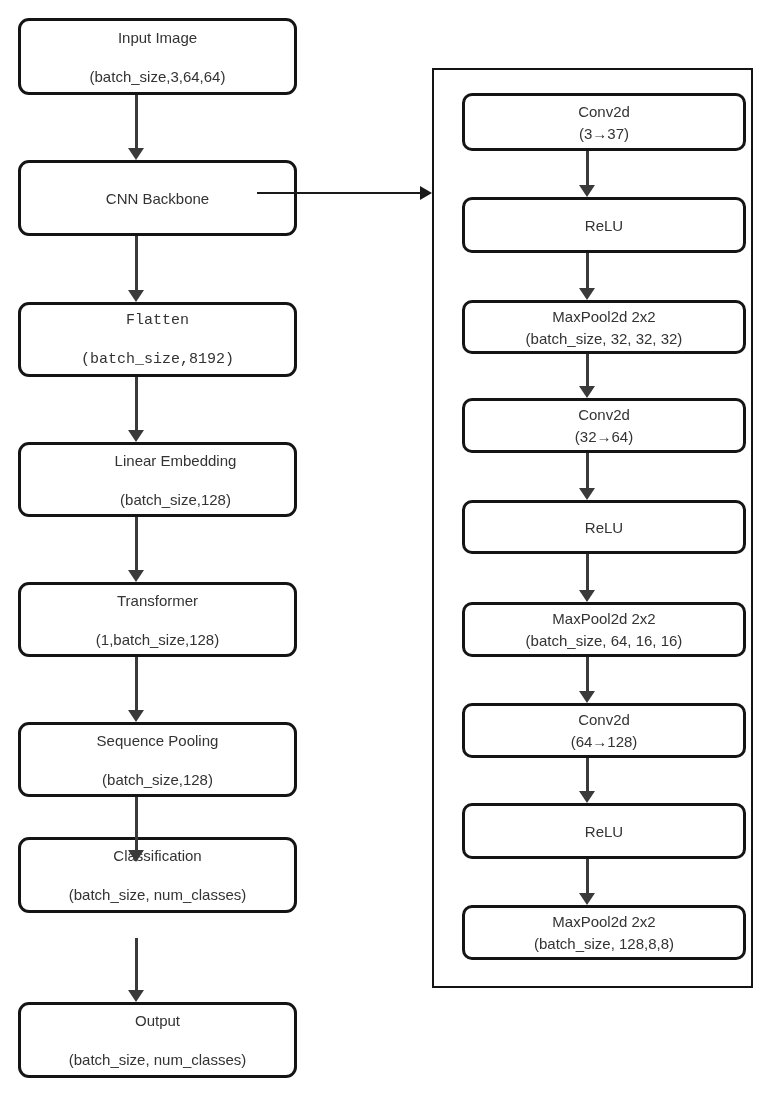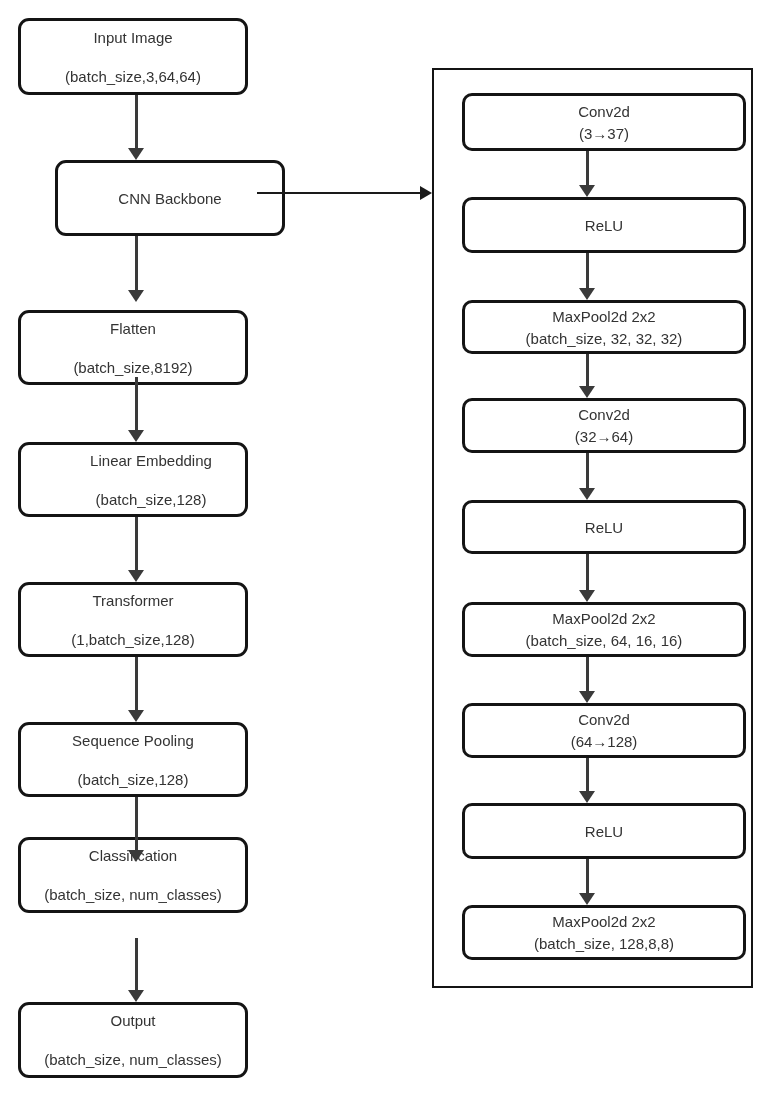--- a/index.html
+++ b/index.html
@@ -6,21 +6,21 @@
   .canvas {
     position: relative;
     width: 772px; height: 1100px;
     background: #ffffff;
     font-family: "Liberation Sans", sans-serif;
     overflow: hidden;
   }
   .node {
     position: absolute;
     box-sizing: border-box;
-    left: 18px; width: 230px;
+    left: 18px; width: 279px;
     background: #ffffff;
     border: 3px solid #141414;
     border-radius: 11px;
     display: flex;
     flex-direction: column;
     align-items: center;
     justify-content: center;
     text-align: center;
     color: #333333;
     font-size: 15px;
@@ -68,25 +68,25 @@
 </style>
 </head>
 <body>
 
 <div class="canvas">
 
   <div class="node" style="top:18px;height:77px;">
     <div>Input Image</div>
     <div class="sub">(batch_size,3,64,64)</div>
   </div>
-  <div class="node" style="top:160px;height:76px;margin-left:37px;">
+  <div class="node" style="top:160px;height:76px;">
     <div>CNN Backbone</div>
 
   </div>
-  <div class="node" style="top:310px;height:75px;">
+  <div class="node" style="top:302px;height:75px;font-family:Liberation Mono, monospace;">
     <div>Flatten</div>
     <div class="sub">(batch_size,8192)</div>
   </div>
   <div class="node" style="top:442px;height:75px;padding-left:36px;">
     <div>Linear Embedding</div>
     <div class="sub">(batch_size,128)</div>
   </div>
   <div class="node" style="top:582px;height:75px;">
     <div>Transformer</div>
     <div class="sub">(1,batch_size,128)</div>

